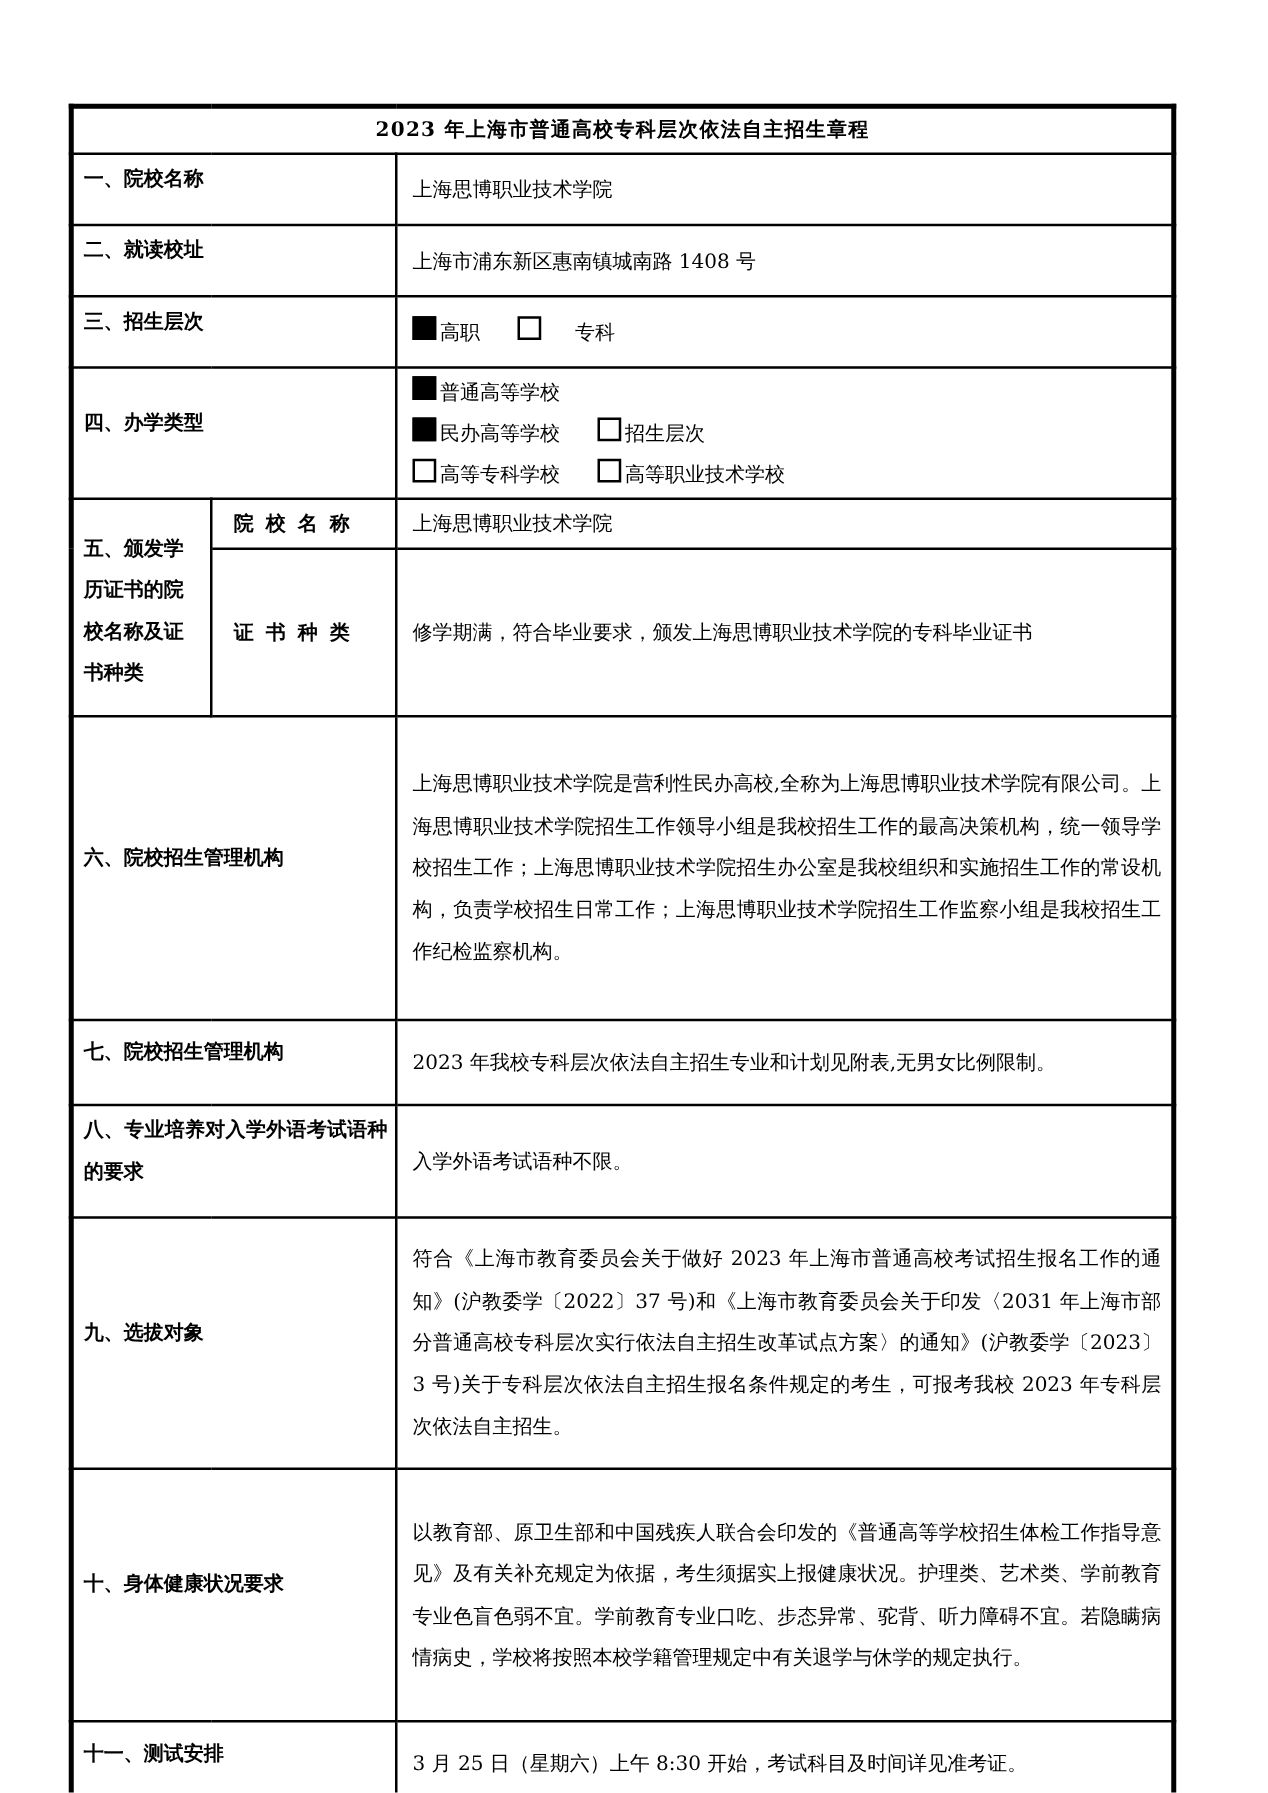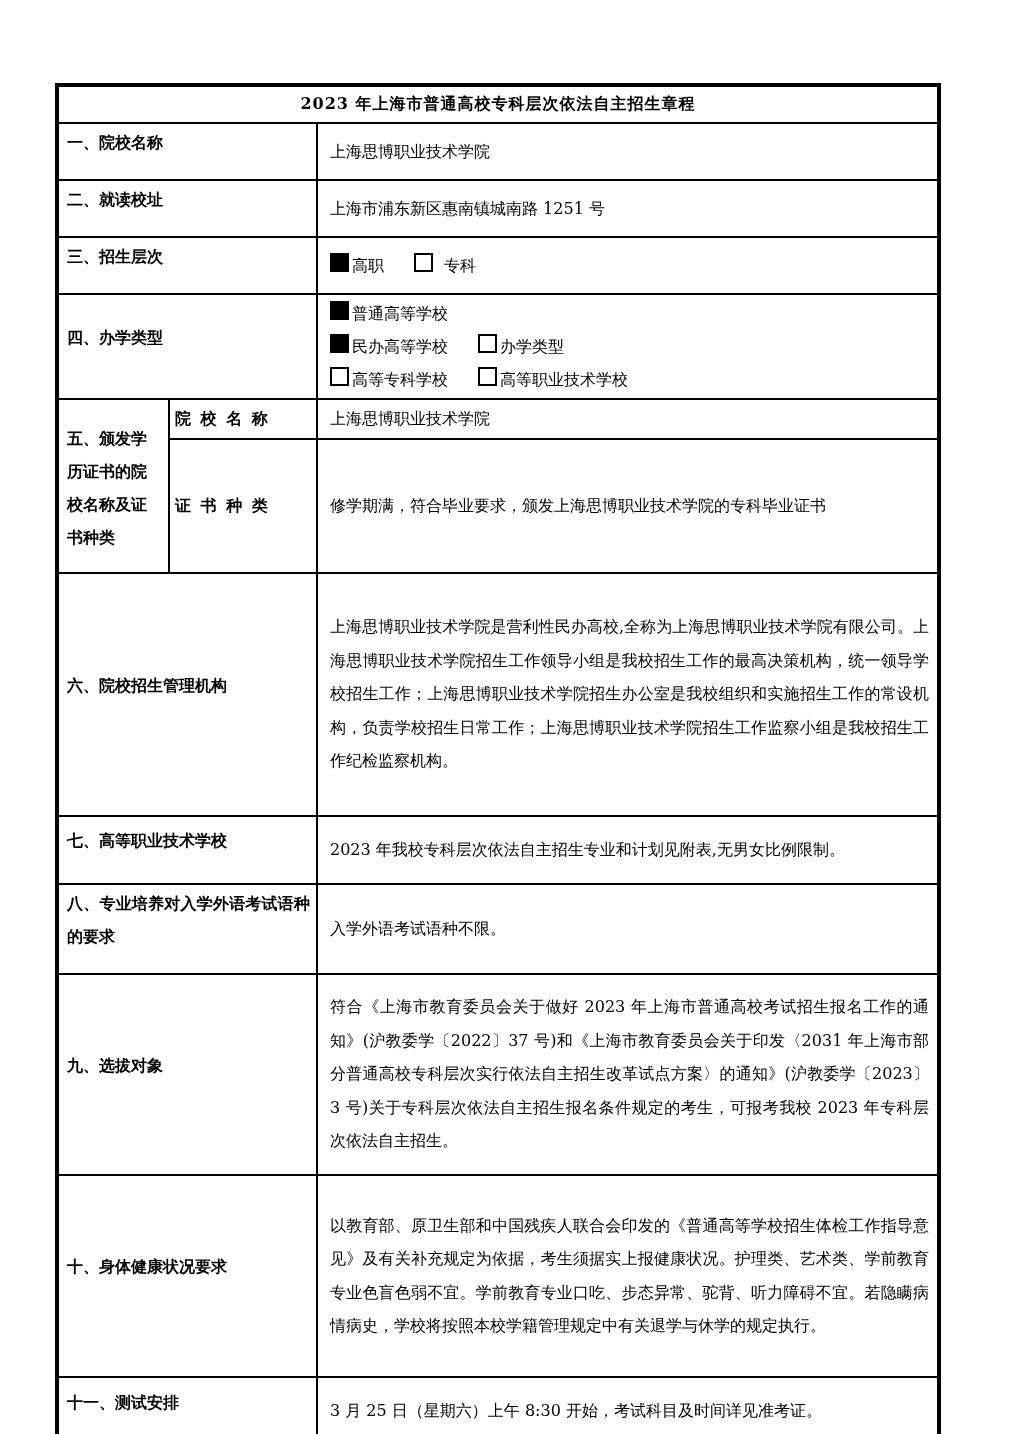--- a/index.html
+++ b/index.html
@@ -39,41 +39,41 @@
     line-height: 33px;
   }
   td.lbl-narrow {
     vertical-align: top;
     padding: 7px 21px 2px 8px;
     line-height: 33px;
   }
   td.sublbl {
     font-weight: bold;
     letter-spacing: 2px;
-    padding: 2px 4px 2px 5px;
+    padding: 2px 4px 2px 17px;
     line-height: 33px;
   }
   td.cnt {
     text-align: justify;
     padding: 2px 8px 2px 12px;
     line-height: 33.5px;
   }
   .optline { line-height: 33px; white-space: nowrap; }
   .opt { white-space: nowrap; }
   .opt + .opt { margin-left: 30px; }
   .cb {
     display: inline-block;
     width: 15px; height: 15px;
     border: 2px solid #000;
     margin-right: 3px;
     vertical-align: -1px;
     background: #fff;
   }
   .cb.filled { background: #000; border-color: #000; }
-  .gap-label { margin-left: 8px; }
+  .gap-label { margin-left: 24px; }
 </style>
 </head>
 <body>
 
 <div class="page">
   <table class="charter">
     <colgroup>
       <col style="width:112px">
       <col style="width:148px">
       <col style="width:622px">
@@ -84,40 +84,40 @@
       <th class="title-cell" colspan="3">2023 年上海市普通高校专科层次依法自主招生章程</th>
     </tr>
 
     <tr style="height:36px">
       <td class="lbl" colspan="2">一、院校名称</td>
       <td class="cnt">上海思博职业技术学院</td>
     </tr>
 
     <tr style="height:36px">
       <td class="lbl" colspan="2">二、就读校址</td>
-      <td class="cnt">上海市浦东新区惠南镇城南路 1251 号</td>
+      <td class="cnt">上海市浦东新区惠南镇城南路 1408 号</td>
     </tr>
 
     <tr style="height:35px">
       <td class="lbl" colspan="2">三、招生层次</td>
       <td class="cnt">
         <span class="optline">
           <span class="opt"><span class="cb filled"></span><span>高职</span></span><span class="opt"><span class="cb"></span><span class="gap-label">专科</span></span>
         </span>
       </td>
     </tr>
 
     <tr style="height:99px">
       <td class="lbl" colspan="2">四、办学类型</td>
       <td class="cnt">
         <div class="optline">
           <span class="opt"><span class="cb filled"></span><span>普通高等学校</span></span>
         </div>
         <div class="optline">
-          <span class="opt"><span class="cb filled"></span><span>民办高等学校</span></span><span class="opt"><span class="cb"></span><span>办学类型</span></span>
+          <span class="opt"><span class="cb filled"></span><span>民办高等学校</span></span><span class="opt"><span class="cb"></span><span>招生层次</span></span>
         </div>
         <div class="optline">
           <span class="opt"><span class="cb"></span><span>高等专科学校</span></span><span class="opt"><span class="cb"></span><span>高等职业技术学校</span></span>
         </div>
       </td>
     </tr>
 
     <tr style="height:35px">
       <td class="lbl lbl-narrow" rowspan="2">五、颁发学历证书的院校名称及证书种类</td>
       <td class="sublbl">院 校 名 称</td>
@@ -128,21 +128,21 @@
       <td class="sublbl">证 书 种 类</td>
       <td class="cnt">修学期满，符合毕业要求，颁发上海思博职业技术学院的专科毕业证书</td>
     </tr>
 
     <tr style="height:243px">
       <td class="lbl" colspan="2">六、院校招生管理机构</td>
       <td class="cnt">上海思博职业技术学院是营利性民办高校,全称为上海思博职业技术学院有限公司。上海思博职业技术学院招生工作领导小组是我校招生工作的最高决策机构，统一领导学校招生工作；上海思博职业技术学院招生办公室是我校组织和实施招生工作的常设机构，负责学校招生日常工作；上海思博职业技术学院招生工作监察小组是我校招生工作纪检监察机构。</td>
     </tr>
 
     <tr style="height:68px">
-      <td class="lbl" colspan="2">七、高等职业技术学校</td>
+      <td class="lbl" colspan="2">七、院校招生管理机构</td>
       <td class="cnt">2023 年我校专科层次依法自主招生专业和计划见附表,无男女比例限制。</td>
     </tr>
 
     <tr style="height:76px">
       <td class="lbl" colspan="2">八、专业培养对入学外语考试语种的要求</td>
       <td class="cnt">入学外语考试语种不限。</td>
     </tr>
 
     <tr style="height:201px">
       <td class="lbl" colspan="2">九、选拔对象</td>

